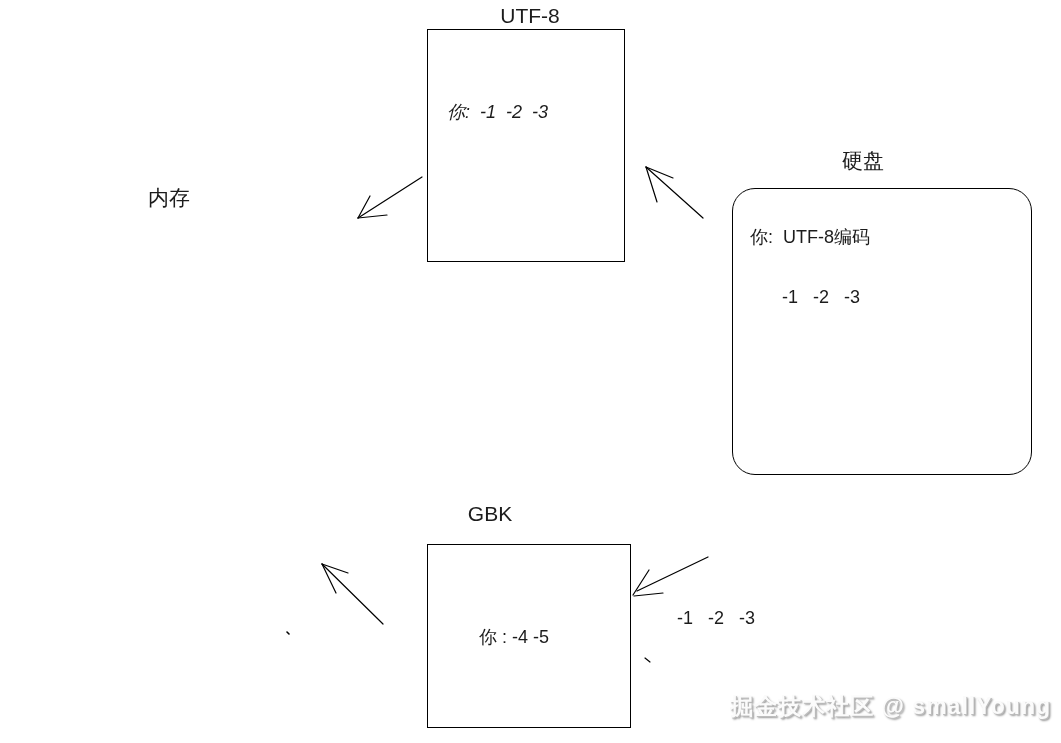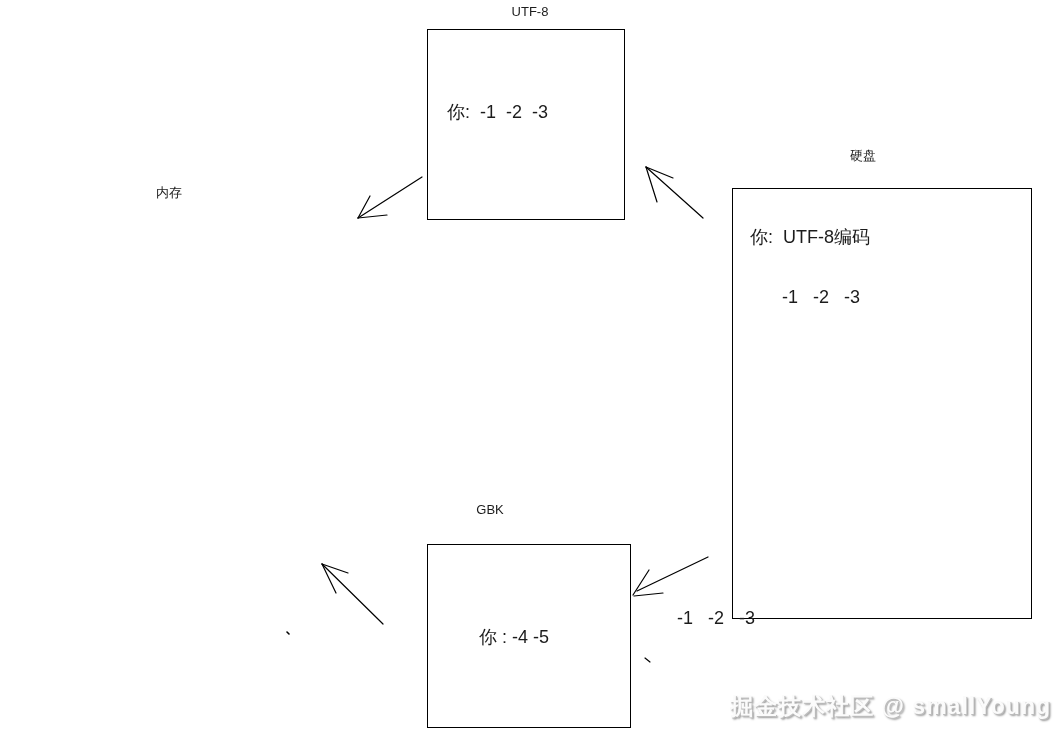--- a/index.html
+++ b/index.html
@@ -26,21 +26,21 @@
   }
   .box {
     position: absolute;
     border: 1.5px solid #000000;
     background: #ffffff;
     box-sizing: border-box;
   }
   .box-title {
     position: absolute;
     transform: translateX(-50%);
-    font-size: 13px;
+    font-size: 21px;
     color: #1c1c1c;
     white-space: pre;
   }
   .box-text {
     position: absolute;
     font-size: 18px;
     color: #1c1c1c;
     white-space: pre;
   }
   .floating-label {
@@ -97,28 +97,28 @@
 
     <g>
       <line x1="287" y1="632" x2="289" y2="634" stroke-width="1.6"></line>
     </g>
     <g>
       <line x1="645" y1="658" x2="650" y2="662"></line>
     </g>
   </svg>
 
   <div class="box-title" style="left:530px; top:4px;">UTF-8</div>
-  <div class="box" style="left:427px; top:29px; width:198px; height:191px;">
+  <div class="box" style="left:427px; top:29px; width:198px; height:233px;font-style:italic;">
     <div class="box-text" style="left:19px; top:70px;">你:  -1  -2  -3</div>
   </div>
 
   <div class="box-title" style="left:169px; top:148px;margin-top:36px;">内存</div>
 
   <div class="box-title" style="left:863px; top:147px;">硬盘</div>
-  <div class="box" style="left:732px; top:188px; width:300px; height:431px;">
+  <div class="box" style="left:732px; top:188px; width:300px; height:287px;border-radius:23px;">
     <div class="box-text" style="left:17px; top:36px;">你:  UTF-8编码</div>
     <div class="box-text" style="left:49px; top:98px;">-1   -2   -3</div>
   </div>
 
   <div class="box-title" style="left:490px; top:502px;">GBK</div>
   <div class="box" style="left:411px; top:544px; width:204px; height:184px;margin-left:16px;">
     <div class="box-text" style="left:51px; top:80px;">你 : -4 -5</div>
   </div>
 
   <div class="floating-label">-1   -2   -3</div>

